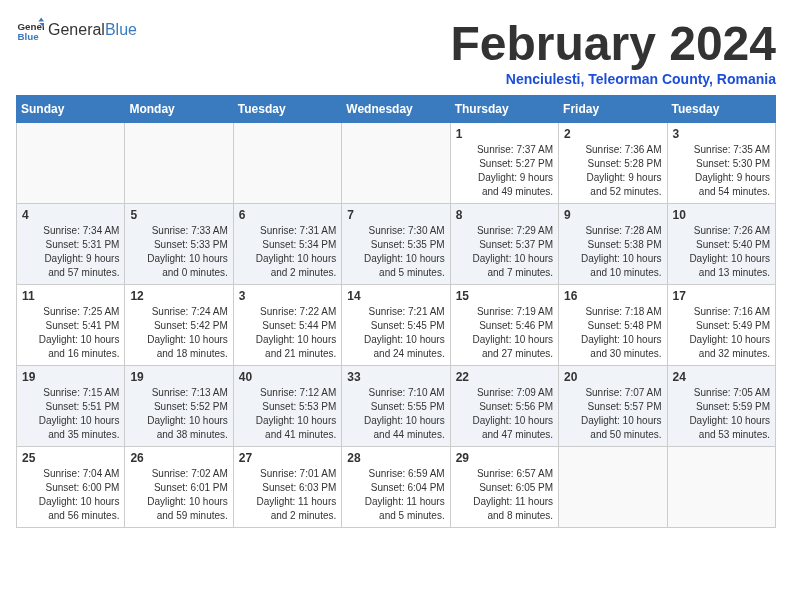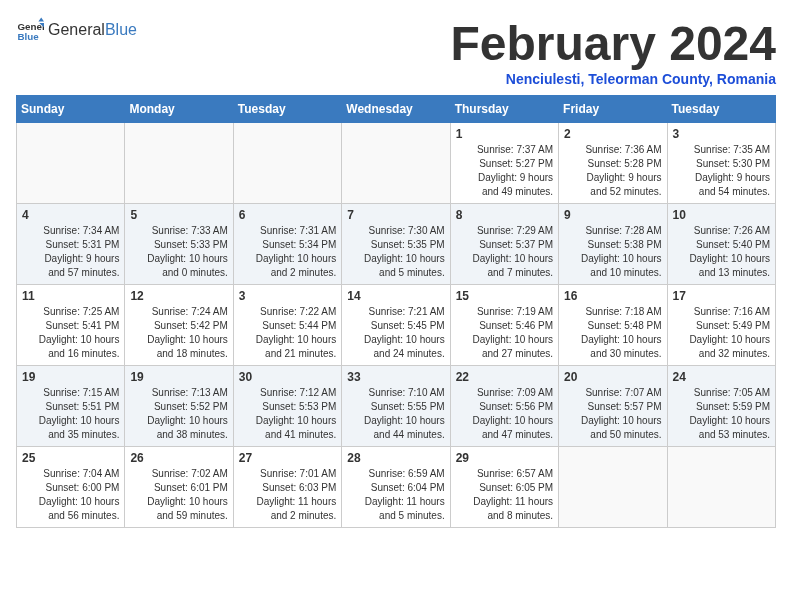--- a/index.html
+++ b/index.html
@@ -198,21 +198,21 @@
       <tr class="row-even">
         <td>
           <span class="day-number">19</span>
           <div class="day-info">Sunrise: 7:15 AM<br>Sunset: 5:51 PM<br>Daylight: 10 hours<br>and 35 minutes.</div>
         </td>
         <td>
           <span class="day-number">19</span>
           <div class="day-info">Sunrise: 7:13 AM<br>Sunset: 5:52 PM<br>Daylight: 10 hours<br>and 38 minutes.</div>
         </td>
         <td>
-          <span class="day-number">30</span>
+          <span class="day-number">40</span>
           <div class="day-info">Sunrise: 7:12 AM<br>Sunset: 5:53 PM<br>Daylight: 10 hours<br>and 41 minutes.</div>
         </td>
         <td>
           <span class="day-number">33</span>
           <div class="day-info">Sunrise: 7:10 AM<br>Sunset: 5:55 PM<br>Daylight: 10 hours<br>and 44 minutes.</div>
         </td>
         <td>
           <span class="day-number">22</span>
           <div class="day-info">Sunrise: 7:09 AM<br>Sunset: 5:56 PM<br>Daylight: 10 hours<br>and 47 minutes.</div>
         </td>

